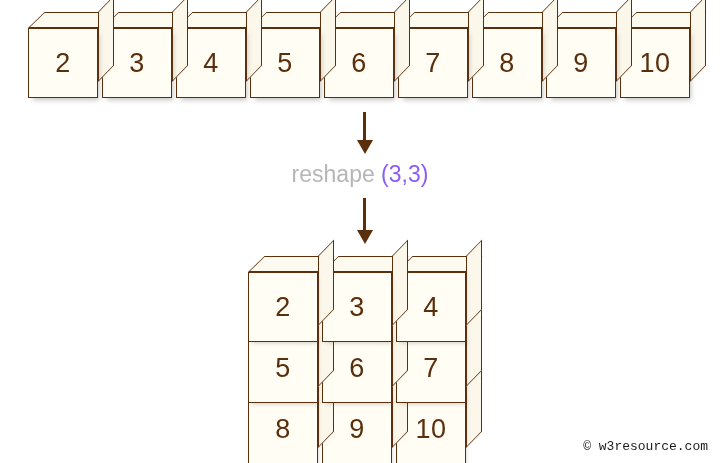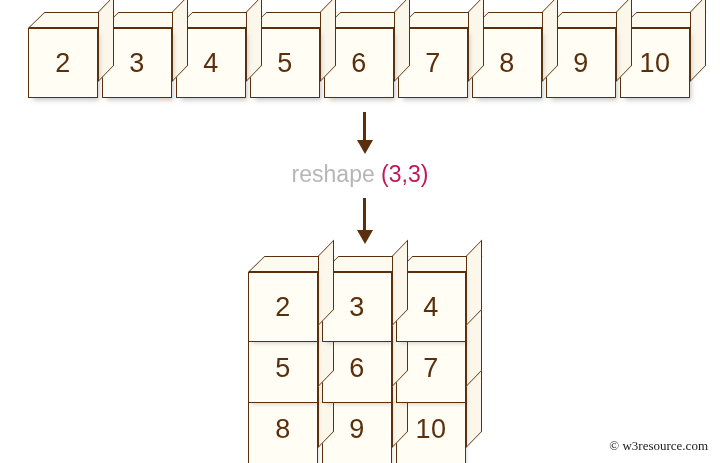--- a/index.html
+++ b/index.html
@@ -118,30 +118,30 @@
   
   #reshape-label {
     position: absolute;
     left: 0;
     top: 161px;
     width: 720px;
     text-align: center;
     font-size: 23px;
     color: #b6b6b6;
   }
-  #reshape-label .shape-args { color: #be185d; }
+  #reshape-label .shape-args { color: #8b5cf6; }
 
   
   #watermark {
     position: absolute;
     right: 12px;
     bottom: 9px;
     font-size: 13px;
     color: #1a1a1a;
-    font-family: Liberation Serif, serif;
+    font-family: Liberation Mono, monospace;
   }
 </style>
 </head>
 <body>
 
 <div id="row-linear">
     <div class="cube" style="left: 28px; z-index: 9;">
       <div class="face-top"></div>
       <div class="face-side"></div>
       <div class="face-front">2</div>

